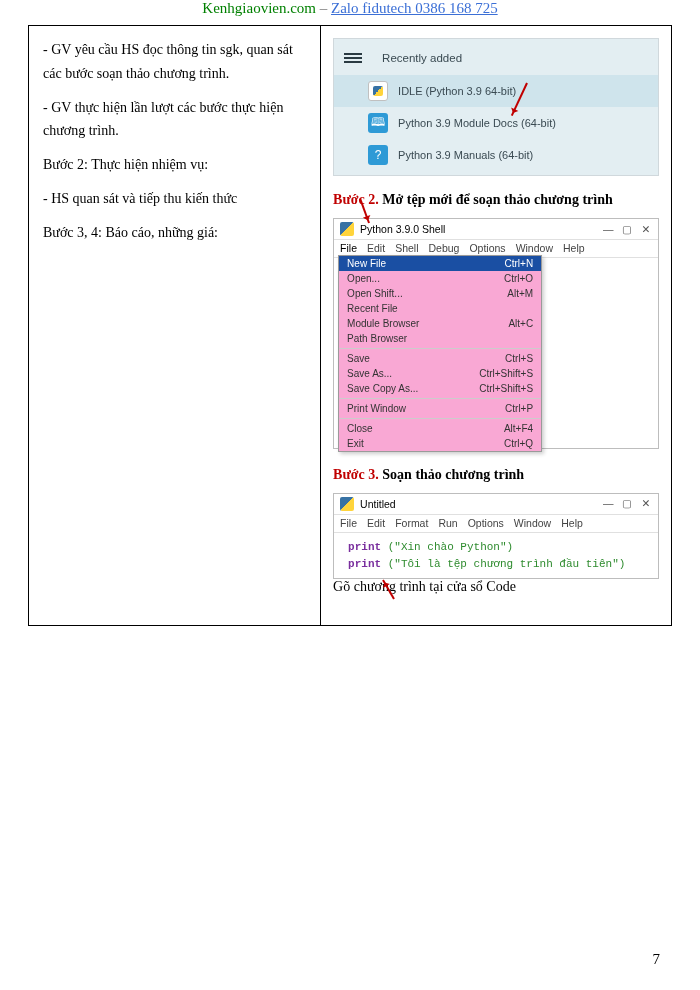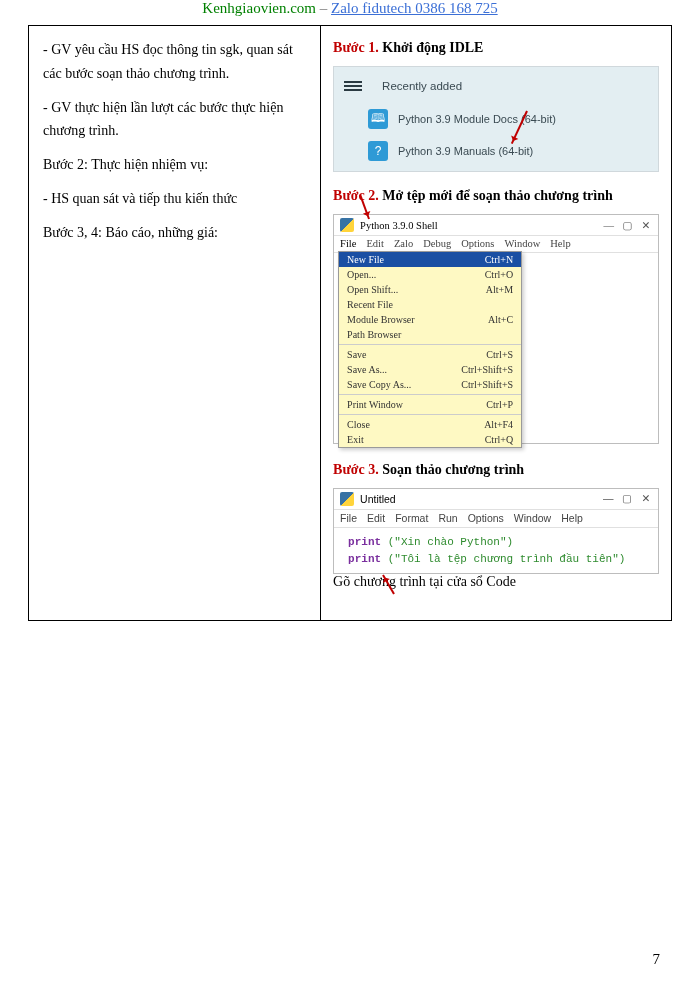--- a/index.html
+++ b/index.html
@@ -77,43 +77,43 @@
     position:absolute; top:44px; left:192px; width:2px; height:36px;
     background:#c00000; transform: rotate(25deg); transform-origin: top;
   }
   .s1 .arrow1::after {
     content:""; position:absolute; bottom:-1px; left:-3px;
     border:4px solid transparent; border-top-color:#c00000;
   }
 
   
   .s2 {
-    font-family: Liberation Serif, serif;
+    font-family: Liberation Sans, sans-serif;
     font-size: 10.5px;
     border: 1px solid #bdbdbd;
     background:#fff;
     position:relative;
     margin-bottom: 18px;
   }
   .s2 .title-row {
     display:flex; align-items:center; justify-content:space-between;
     padding:3px 6px; border-bottom:1px solid #e0e0e0;
   }
   .s2 .title-row .t { display:flex; align-items:center; }
   .s2 .pyico { width:14px; height:14px; margin-right:6px;
     background: linear-gradient(135deg,#3772a4 50%,#ffd43b 50%); border-radius:2px;}
   .s2 .win-controls span { display:inline-block; width:12px; text-align:center; color:#555; margin-left:4px;}
   .s2 .menubar {
     display:flex; gap:10px; padding:2px 6px 3px 6px; border-bottom:1px solid #e0e0e0;
     color:#444;
   }
   .s2 .menubar .sel { color:#000; }
   .s2 .drop {
-    position:absolute; left:4px; top:36px; width:184px;
-    background:#fef9c3; border:1px solid #9a9a9a; box-shadow:2px 2px 4px rgba(0,0,0,.2);
+    position:absolute; left:4px; top:36px; width:204px;
+    background:#f9a8d4; border:1px solid #9a9a9a; box-shadow:2px 2px 4px rgba(0,0,0,.2);
     z-index:5;
   }
   .s2 .drop .row { display:flex; justify-content:space-between; padding:2px 8px; color:#333; font-size:10px;}
   .s2 .drop .row.sel { background:#1a4fa3; color:#fff; }
   .s2 .drop hr { border:none; border-top:1px solid #ccc; margin:2px 0; }
   .s2 .blank { height:190px; }
   .s2 .arrow2 {
     position:absolute; top:-22px; left:34px; width:2px; height:26px; background:#c00000;
     transform: rotate(-20deg); transform-origin: bottom;
   }
@@ -167,32 +167,33 @@
   <div class="col-left">
     <p>- GV yêu cầu HS đọc thông tin sgk, quan sát các bước soạn thảo chương trình.</p>
     <p>- GV thực hiện lần lượt các bước thực hiện chương trình.</p>
     <p class="b">Bước 2: Thực hiện nhiệm vụ:</p>
     <p>- HS quan sát và tiếp thu kiến thức</p>
     <p class="b">Bước 3, 4: Báo cáo, những giá:</p>
   </div>
 
   <div class="col-right">
 
-    <div class="step-title">
-      <span class="red">Bước 1.</span><span class="rest"> Khởi động IDLE</span>
-    </div>
     <div class="s1">
       <div class="arrow1"></div>
       <div class="topbar">
         <span class="ham">
             <span></span>
             <span></span>
             <span></span>
           </span>
         <span class="recent">Recently added</span>
+      </div>
+      <div class="item hl">
+        <span class="icon ic-py"></span>
+        <span>IDLE (Python 3.9 64-bit)</span>
       </div>
       <div class="item">
         <span class="icon ic-doc">🕮</span>
         <span>Python 3.9 Module Docs (64-bit)</span>
       </div>
       <div class="item">
         <span class="icon ic-man">?</span>
         <span>Python 3.9 Manuals (64-bit)</span>
       </div>
     </div>
@@ -210,21 +211,21 @@
             </span>
           <span class="win-controls">
             <span>—</span>
             <span>▢</span>
             <span>✕</span>
           </span>
         </div>
         <div class="menubar">
           <span class="sel">File</span>
           <span>Edit</span>
-          <span>Zalo</span>
+          <span>Shell</span>
           <span>Debug</span>
           <span>Options</span>
           <span>Window</span>
           <span>Help</span>
         </div>
         <div class="drop">
           <div class="row sel">
               <span>New File</span>
               <span>Ctrl+N</span>
             </div>

